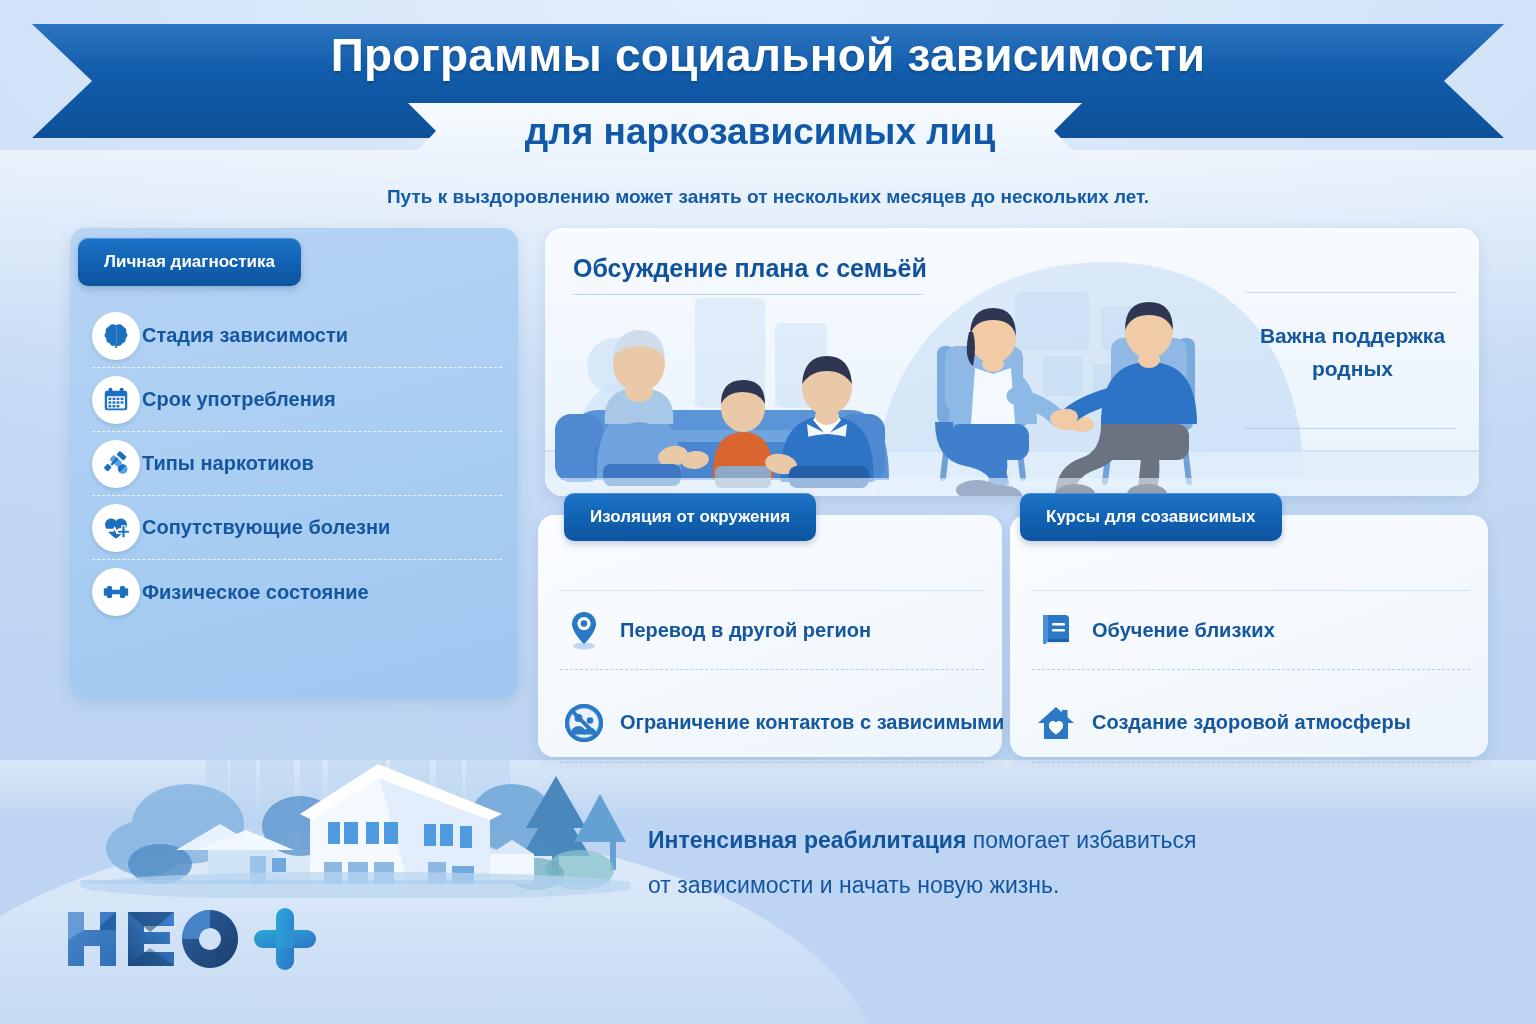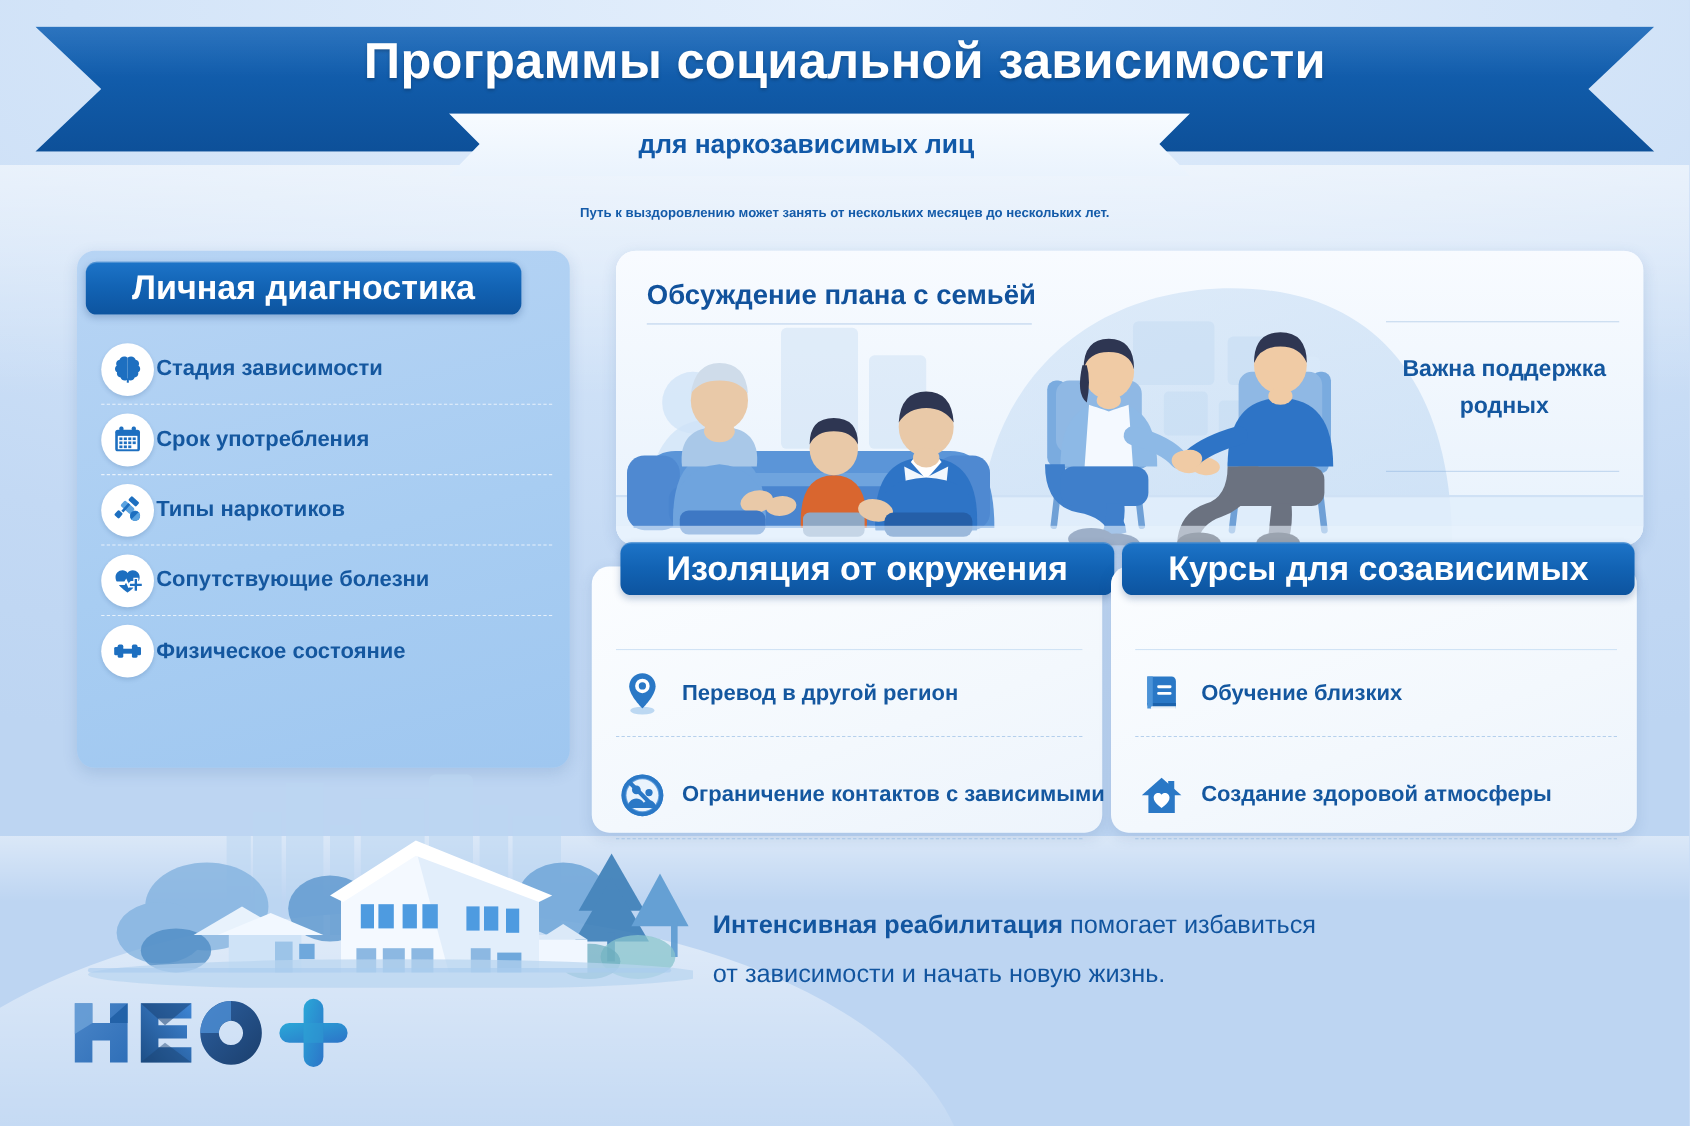--- a/index.html
+++ b/index.html
@@ -79,49 +79,49 @@
   .sub-banner {
     position: absolute;
     left: 408px; top: 103px;
     width: 674px; height: 57px;
     background: linear-gradient(180deg, #f7fbff 0%, #eaf3fd 100%);
     clip-path: polygon(0 0, 674px 0, 646px 28px, 674px 57px, 0 57px, 28px 28px);
     box-shadow: 0 2px 5px rgba(30,70,130,.14);
   }
   .sub-title {
     position: absolute;
-    left: 396px; top: 103px; width: 674px; height: 57px;
+    left: 423px; top: 103px; width: 674px; height: 57px;
     display: flex; align-items: center; justify-content: center;
     color: #1159a8;
-    font-size: 24px;
+    font-size: 37px;
     font-weight: bold;
     white-space: nowrap;
   }
 
   .lede {
     position: absolute;
     left: 0; top: 186px; width: 1536px;
     text-align: center;
     color: #145ba9;
-    font-size: 12px;
+    font-size: 19px;
     font-weight: 600;
     white-space: nowrap;
   }
 
   
   .badge {
     display: inline-flex;
     align-items: center;
     justify-content: center;
     height: 48px;
-    padding: 0 42px;
+    padding: 0 26px;
     border-radius: 10px;
     background: linear-gradient(180deg, #1d74c8 0%, #1263b4 48%, #0d549f 100%);
     color: #fff;
-    font-size: 31px;
+    font-size: 17px;
     font-weight: bold;
     white-space: nowrap;
     box-shadow: 0 3px 7px rgba(20,60,120,.25), inset 0 1px 0 rgba(255,255,255,.22);
   }
 
   
   #sidebar {
     position: absolute;
     left: 70px; top: 228px;
     width: 448px; height: 470px;
@@ -160,21 +160,21 @@
   .diag-label {
     color: #14579f;
     font-size: 20px;
     font-weight: 600;
     white-space: nowrap;
   }
 
   
   #hero {
     position: absolute;
-    left: 560px; top: 228px;
+    left: 545px; top: 228px;
     width: 934px; height: 268px;
     border-radius: 18px;
     background: linear-gradient(135deg, #fbfdff 0%, #f2f8fe 45%, #e9f2fc 100%);
     box-shadow: 0 4px 14px rgba(35,80,140,.14);
     overflow: hidden;
   }
   .hero-title {
     position: absolute; left: 28px; top: 26px;
     color: #11529c;
     font-size: 25px;

